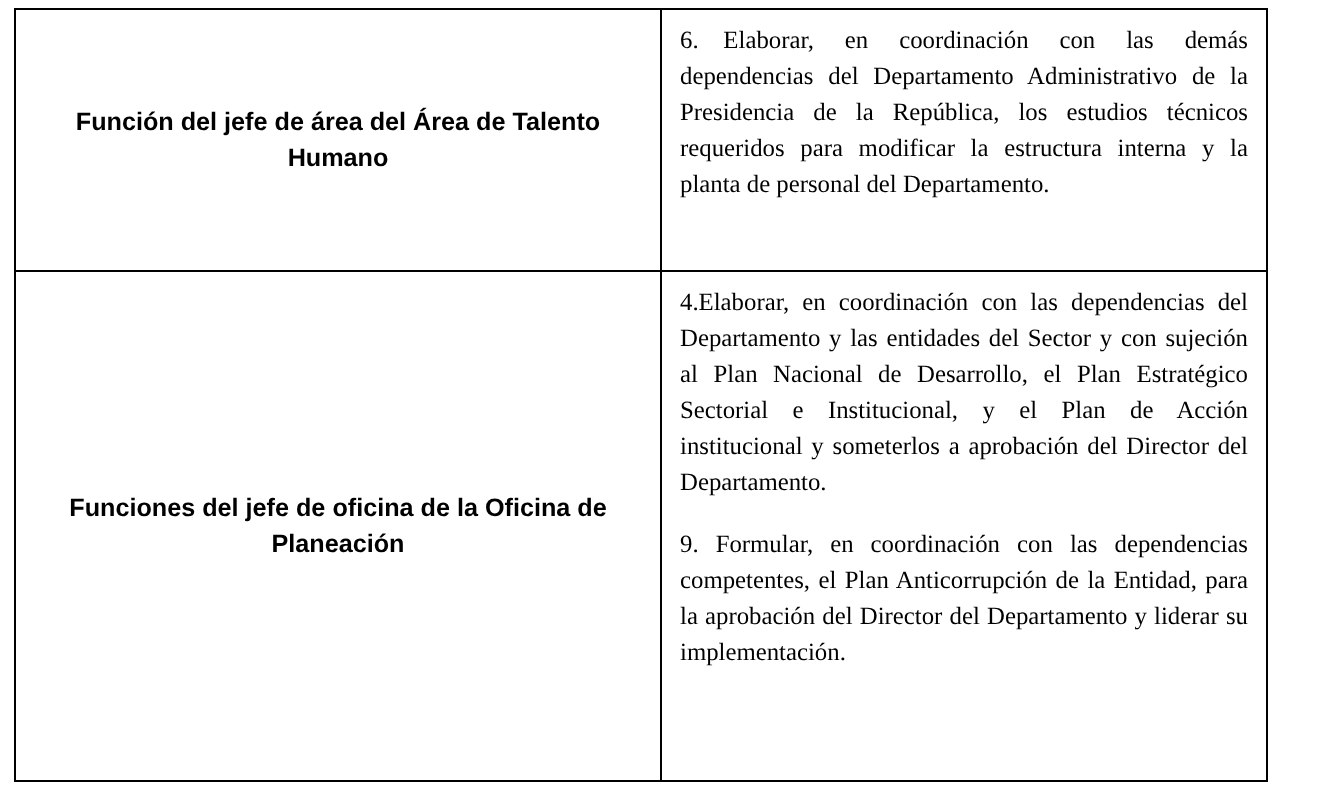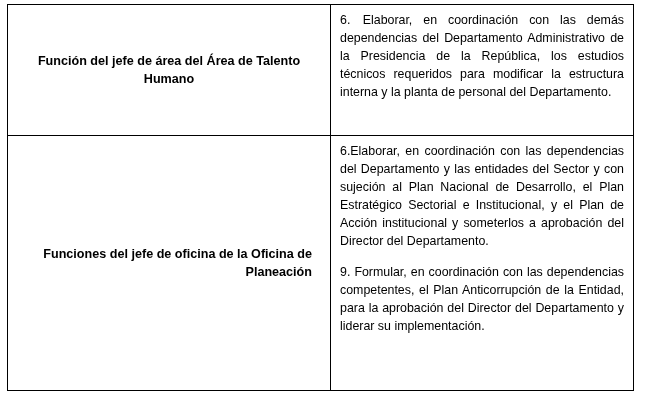--- a/index.html
+++ b/index.html
@@ -24,20 +24,21 @@
   .doc-table td {
     border: 1.5px solid #000000;
     vertical-align: top;
     padding: 0;
   }
   .col-label {
     width: 322px;
   }
   .col-text {
     width: 302px;
+    font-family: Liberation Serif, serif;
   }
   .label-cell-inner {
     display: flex;
     align-items: center;
     justify-content: center;
     height: 100%;
     padding: 6px 18px;
     box-sizing: border-box;
     text-align: center;
     font-weight: bold;
@@ -53,21 +54,21 @@
   }
   .para {
     margin: 0;
     text-align: justify;
     text-justify: inter-word;
   }
   .para + .para {
     margin-top: 13px;
   }
   .row-1 .label-cell-inner { height: 130px; }
-  .row-2 .label-cell-inner { height: 254px; text-align: right; }
+  .row-2 .label-cell-inner { height: 254px; }
 </style>
 </head>
 <body>
 
 <table class="doc-table">
   <tbody>
     <tr class="row-1">
       <td class="col-label">
         <div class="label-cell-inner">Función del jefe de área del Área de Talento Humano</div>
       </td>
@@ -76,19 +77,19 @@
           <p class="para">6. Elaborar, en coordinación con las demás dependencias del Departamento Administrativo de la Presidencia de la República, los estudios técnicos requeridos para modificar la estructura interna y la planta de personal del Departamento.</p>
         </div>
       </td>
     </tr>
     <tr class="row-2">
       <td class="col-label">
         <div class="label-cell-inner">Funciones del jefe de oficina de la Oficina de Planeación</div>
       </td>
       <td class="col-text">
         <div class="text-cell-inner">
-          <p class="para">6.Elaborar, en coordinación con las dependencias del Departamento y las entidades del Sector y con sujeción al Plan Nacional de Desarrollo, el Plan Estratégico Sectorial e Institucional, y el Plan de Acción institucional y someterlos a aprobación del Director del Departamento.</p>
+          <p class="para">4.Elaborar, en coordinación con las dependencias del Departamento y las entidades del Sector y con sujeción al Plan Nacional de Desarrollo, el Plan Estratégico Sectorial e Institucional, y el Plan de Acción institucional y someterlos a aprobación del Director del Departamento.</p>
           <p class="para">9. Formular, en coordinación con las dependencias competentes, el Plan Anticorrupción de la Entidad, para la aprobación del Director del Departamento y liderar su implementación.</p>
         </div>
       </td>
     </tr>
   </tbody>
 </table>
 
 </body></html>

